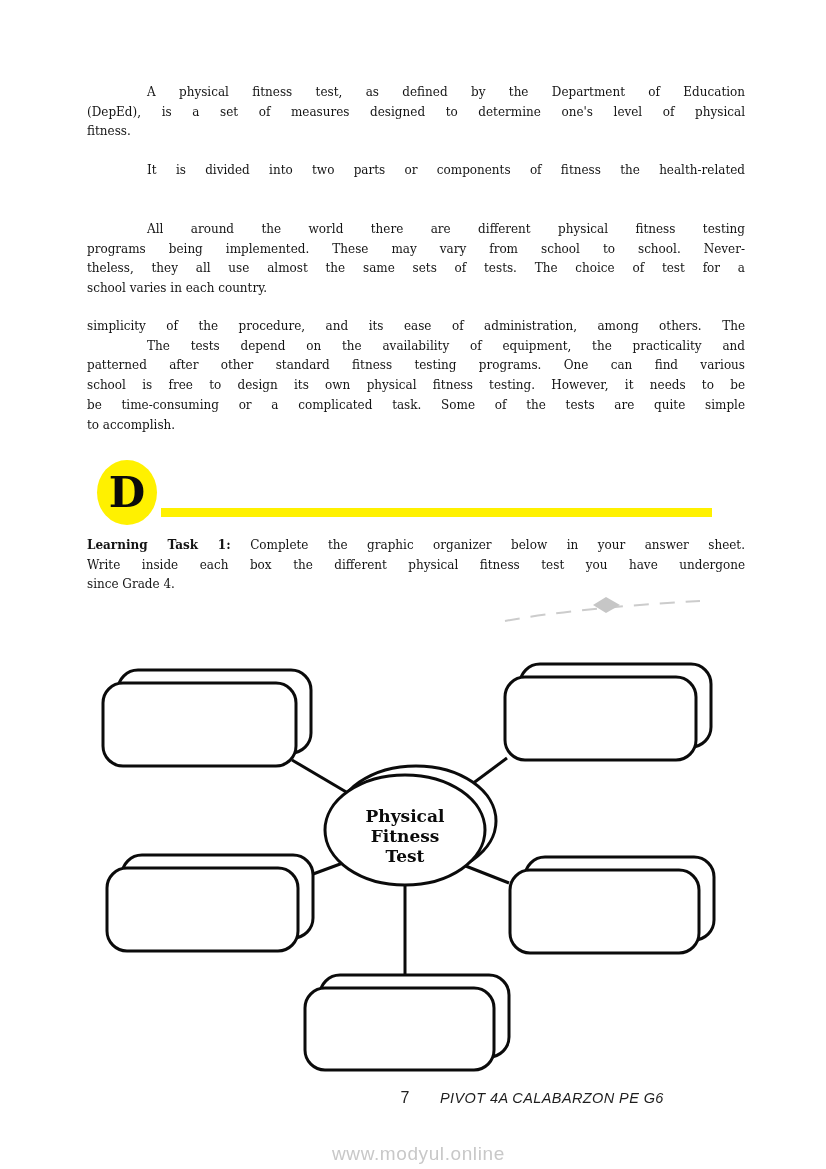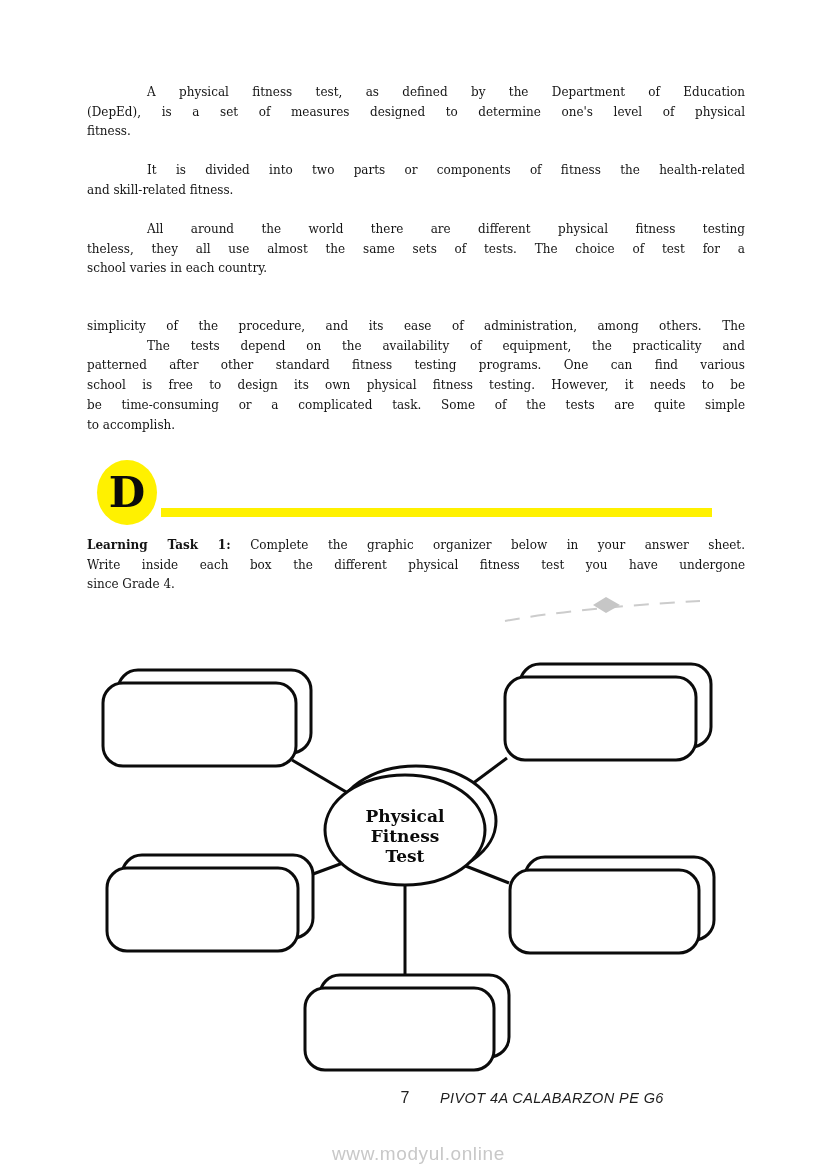--- a/index.html
+++ b/index.html
@@ -76,25 +76,25 @@
 <div class="page">
 
   <section class="para" style="top:83px">
     <div class="ln indent">A physical fitness test, as defined by the Department of Education</div>
     <div class="ln">(DepEd), is a set of measures designed to determine one's level of physical</div>
     <div class="ln last">fitness.</div>
   </section>
 
   <section class="para" style="top:161px">
     <div class="ln indent">It is divided into two parts or components of fitness the health-related</div>
-    <div class="ln last">and skill-related fitness.</div>
   </section>
 
   <section class="para" style="top:220px">
     <div class="ln indent">All around the world there are different physical fitness testing</div>
+    <div class="ln">programs being implemented. These may vary from school to school. Never-</div>
     <div class="ln">theless, they all use almost the same sets of tests. The choice of test for a</div>
     <div class="ln last">school varies in each country.</div>
   </section>
 
   <section class="para" style="top:317px">
     <div class="ln">simplicity of the procedure, and its ease of administration, among others. The</div>
     <div class="ln indent">The tests depend on the availability of equipment, the practicality and</div>
     <div class="ln">patterned after other standard fitness testing programs. One can find various</div>
     <div class="ln">school is free to design its own physical fitness testing. However, it needs to be</div>
     <div class="ln">be time-consuming or a complicated task. Some of the tests are quite simple</div>

